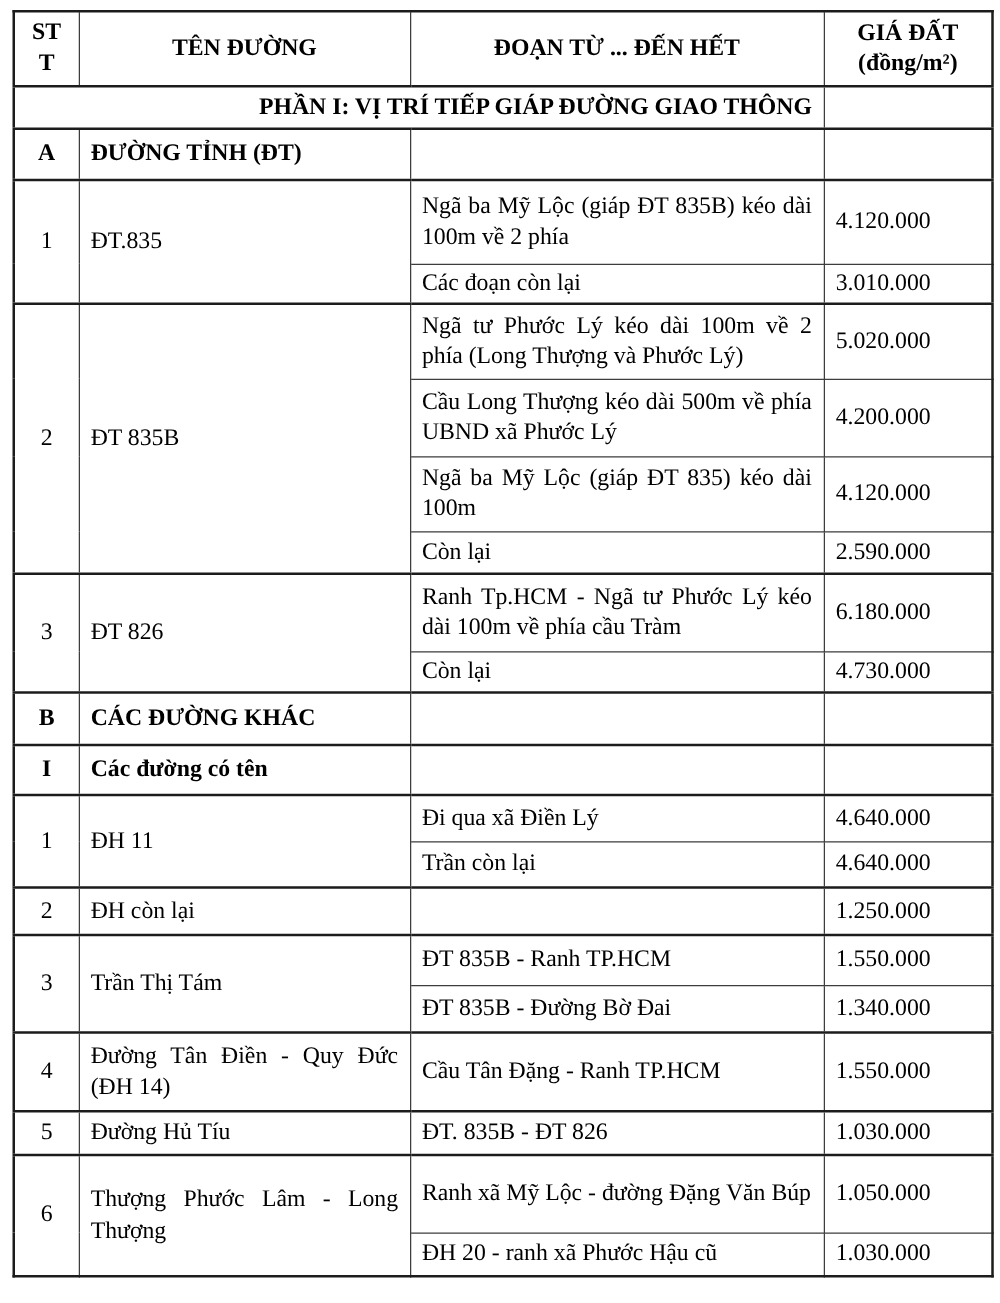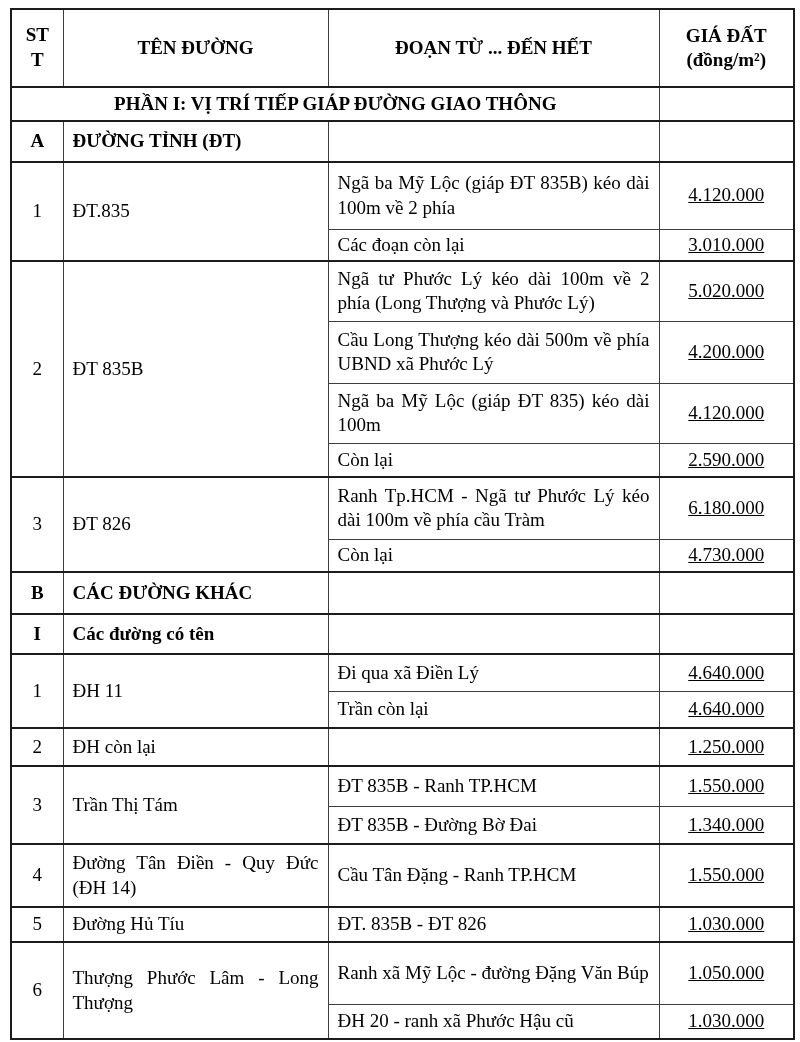--- a/index.html
+++ b/index.html
@@ -31,42 +31,42 @@
     font-weight: bold;
     text-align: center;
     border-bottom: 2px solid #1c1c1c;
   }
   .price-table tr.sep > td { border-top: 2px solid #1c1c1c; }
   .va-bottom { vertical-align: bottom; padding-bottom: 8px; }
   .c   { text-align: center; }
   .b   { font-weight: bold; }
   .seg { text-align: justify; margin-left: 38px; }
   .street { text-align: justify; }
-  .price  { text-align: center; text-decoration: underline; }
+  .price  { text-align: left; }
   .part-label {
     font-weight: bold;
     font-size: 20px;
     padding-left: 6px;
-    text-align: center;
+    text-align: right;
   }
   .price-head-line { line-height: 1.25; }
 </style>
 </head>
 <body>
 
 <div class="page">
   <table class="price-table">
     <colgroup>
       <col style="width:52px">
       <col style="width:265px">
       <col style="width:331px">
       <col style="width:135px">
     </colgroup>
     <thead>
-      <tr style="height:78px">
+      <tr style="height:60px">
         <th class="va-bottom">STT</th>
         <th>TÊN ĐƯỜNG</th>
         <th>ĐOẠN TỪ ... ĐẾN HẾT</th>
         <th>
           <div class="price-head-line">GIÁ ĐẤT</div>
           <div class="price-head-line">(đồng/m²)</div>
         </th>
       </tr>
     </thead>
     <tbody>

